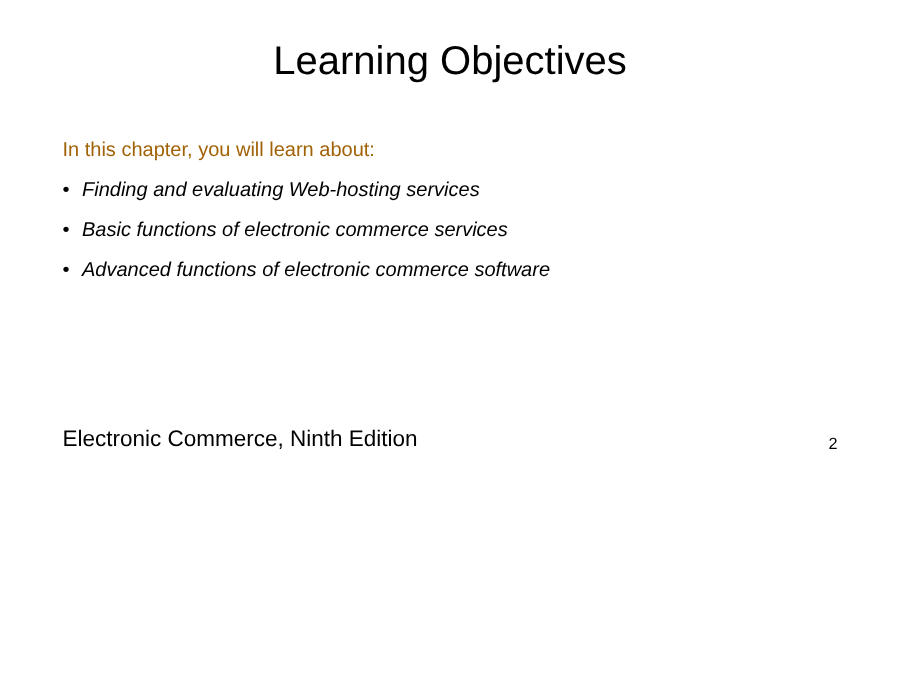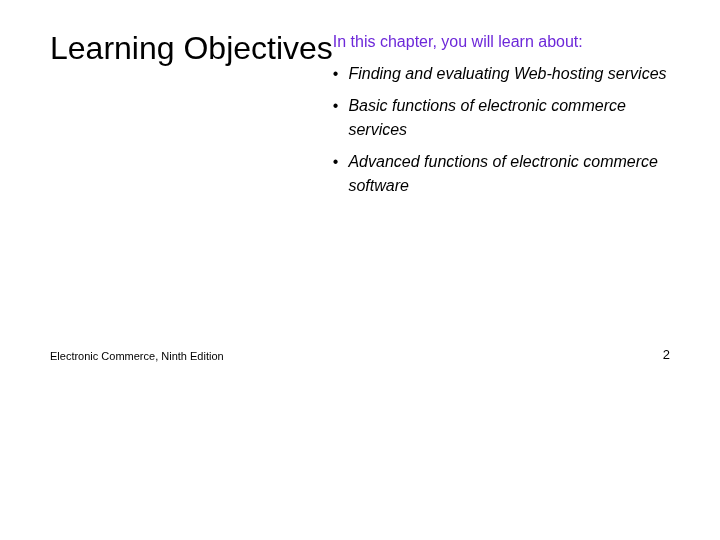--- a/index.html
+++ b/index.html
@@ -16,20 +16,21 @@
       overflow: hidden;
       position: relative;
     }
 
     .slide-container {
       width: 720px;
       height: 380px;
       background: #ffffff;
       position: relative;
       display: flex;
+      flex-direction: column;
       padding: 30px 50px 30px 50px;
     }
 
     .slide-title {
       text-align: center;
       font-size: 32px;
       font-weight: normal;
       color: #000000;
       margin-bottom: 32px;
       padding-bottom: 10px;
@@ -37,21 +38,21 @@
 
     .slide-content {
       flex: 1;
       display: flex;
       flex-direction: column;
       justify-content: flex-start;
     }
 
     .intro-text {
       font-size: 16px;
-      color: #6d28d9;
+      color: #a16207;
       margin-bottom: 8px;
       line-height: 1.5;
     }
 
     .bullet-list {
       list-style: none;
       padding: 0;
       margin: 0;
     }
 
@@ -80,21 +81,21 @@
       display: flex;
       justify-content: space-between;
       align-items: flex-end;
       position: absolute;
       bottom: 18px;
       left: 50px;
       right: 50px;
     }
 
     .footer-left {
-      font-size: 11px;
+      font-size: 18px;
       color: #000000;
     }
 
     .footer-right {
       font-size: 13px;
       color: #000000;
     }
   </style>
 </head>
 <body>

